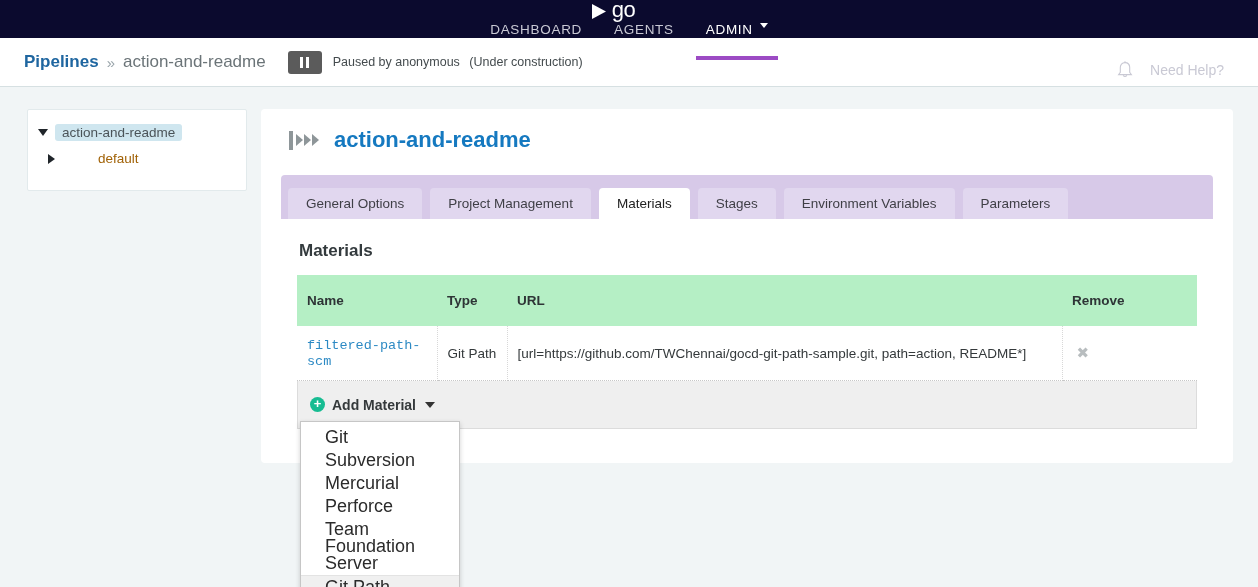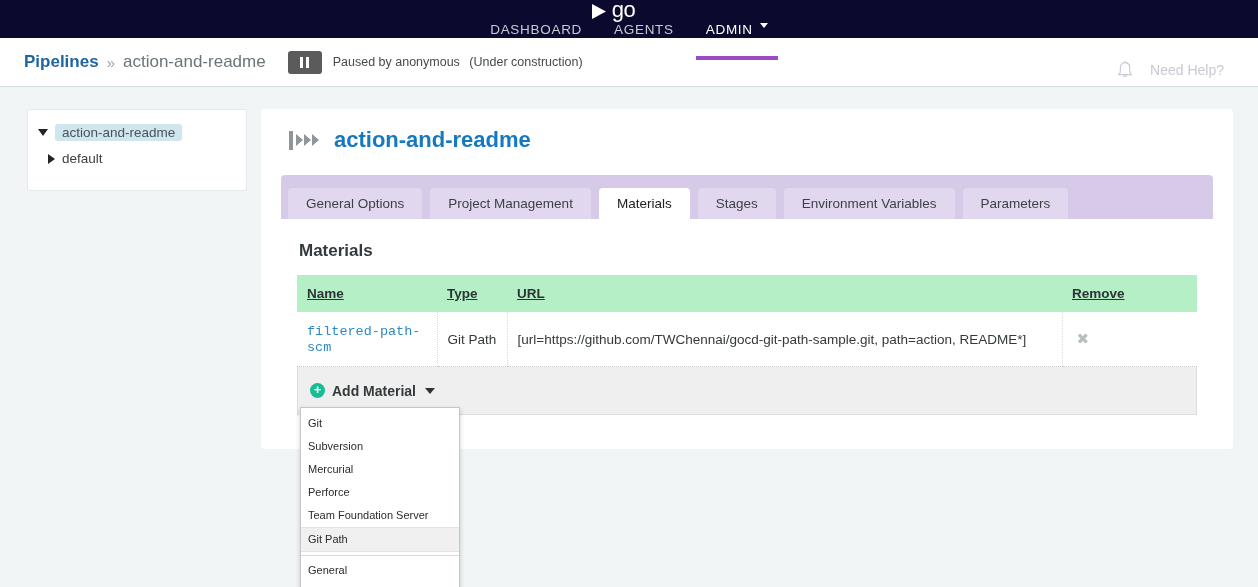--- a/index.html
+++ b/index.html
@@ -153,21 +153,21 @@
     border-left: 7px solid #20252a;
     margin-right: 7px;
   }
   .tree-label-sel {
     background: #cfe6ef;
     color: #4a5358;
     border-radius: 3px;
     padding: 1px 7px;
   }
   .tree-child { padding-left: 20px; margin-top: 6px; }
-  .tree-link { color: #404040; }
+  .tree-link { color: #a16207; margin-left: 36px; }
 
   
   .panel {
     flex: 1;
     background: #ffffff;
     border-radius: 4px;
     padding: 18px 20px 24px 20px;
     min-height: 316px;
   }
   .panel-title-row {
@@ -236,23 +236,22 @@
   table.materials {
     width: 100%;
     border-collapse: collapse;
     font-size: 13.5px;
   }
   table.materials thead th {
     background: #b5efc5;
     color: #2e3436;
     font-weight: 700;
     text-align: left;
-    padding: 11px 10px;
+    padding: 18px 10px;
     font-size: 13.5px;
-    text-decoration: underline;
   }
   table.materials tbody td {
     padding: 11px 10px;
     border-bottom: 1px dotted #c7c7c7;
     border-right: 1px dotted #d8d8d8;
     color: #34393b;
     background: #fff;
   }
   table.materials tbody td:last-child { border-right: none; }
   .col-name { width: 140px; }
@@ -306,22 +305,22 @@
     left: 2px;
     top: 40px;
     width: 160px;
     background: #ffffff;
     border: 1px solid #c6c6c6;
     box-shadow: 0 2px 5px rgba(0,0,0,0.18);
     z-index: 50;
     padding: 4px 0 3px 0;
   }
   .dd-item {
-    padding: 3px 7px;
-    font-size: 11px;
+    padding: 3px 24px;
+    font-size: 18px;
     color: #2b2b2b;
     cursor: pointer;
     line-height: 17px;
   }
   .dd-item.hover {
     background: #f0f0f0;
     border-top: 1px solid #e3e3e3;
     border-bottom: 1px solid #e3e3e3;
   }
   .dd-sep {

